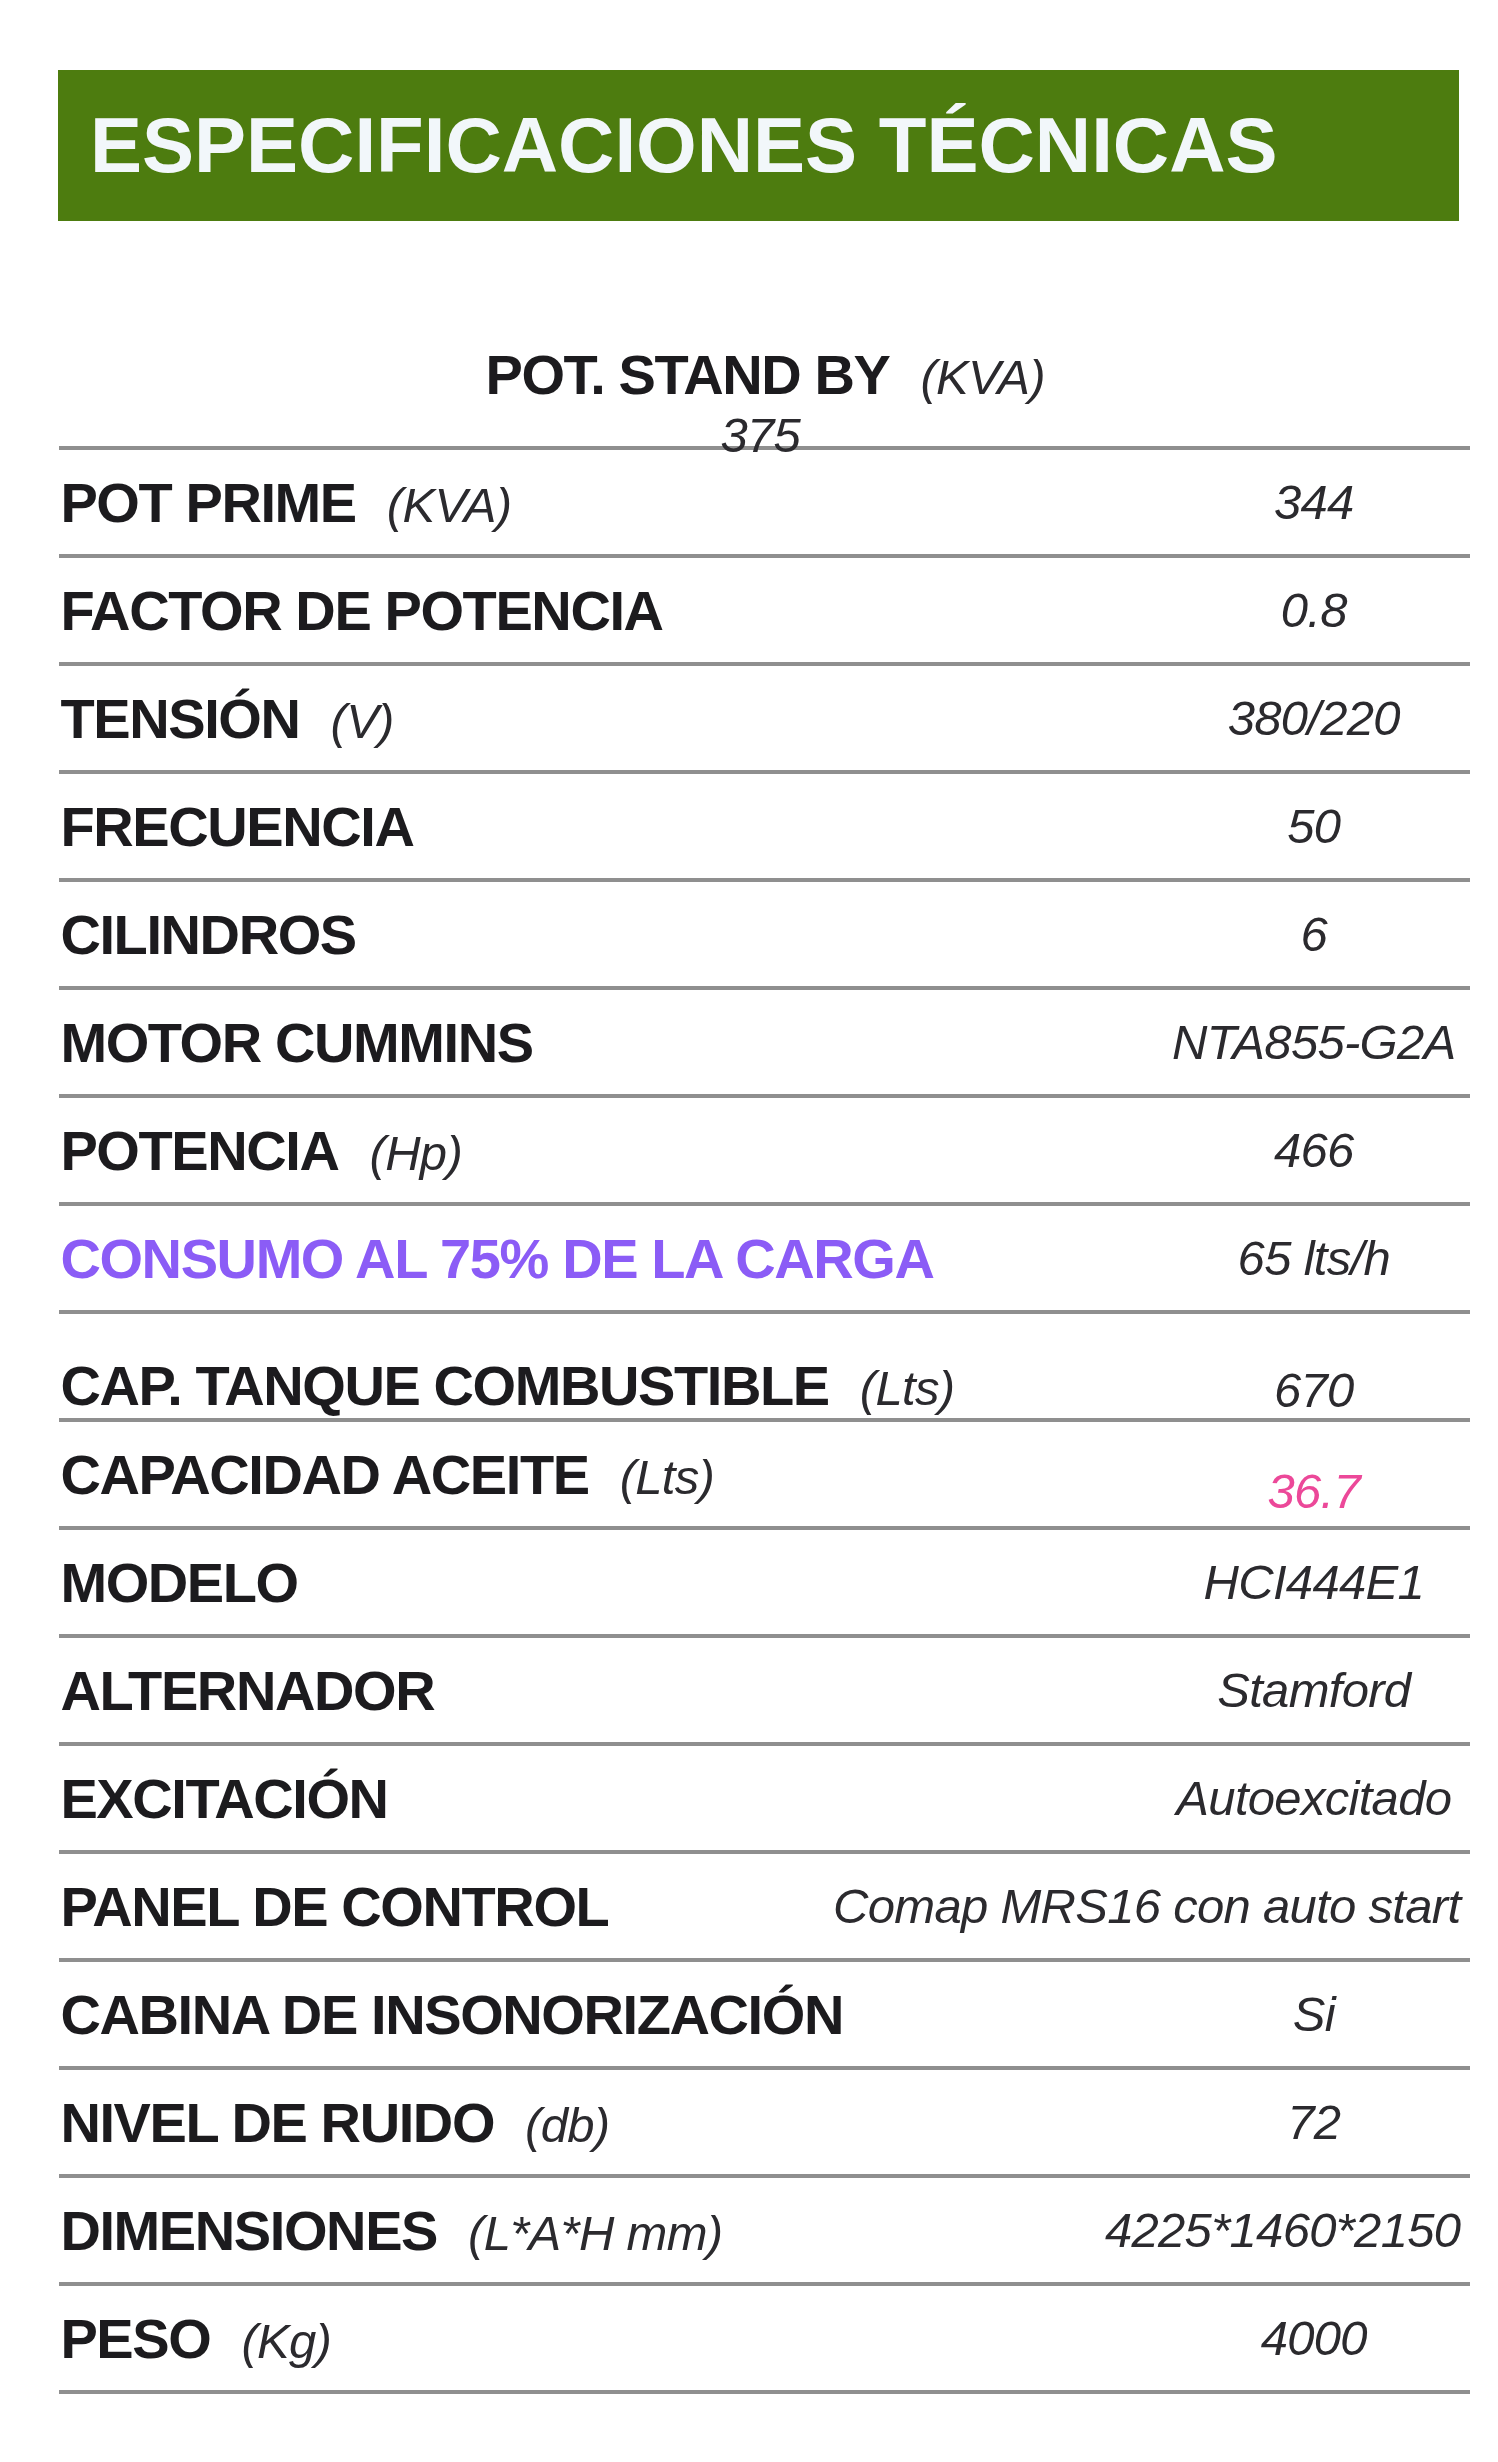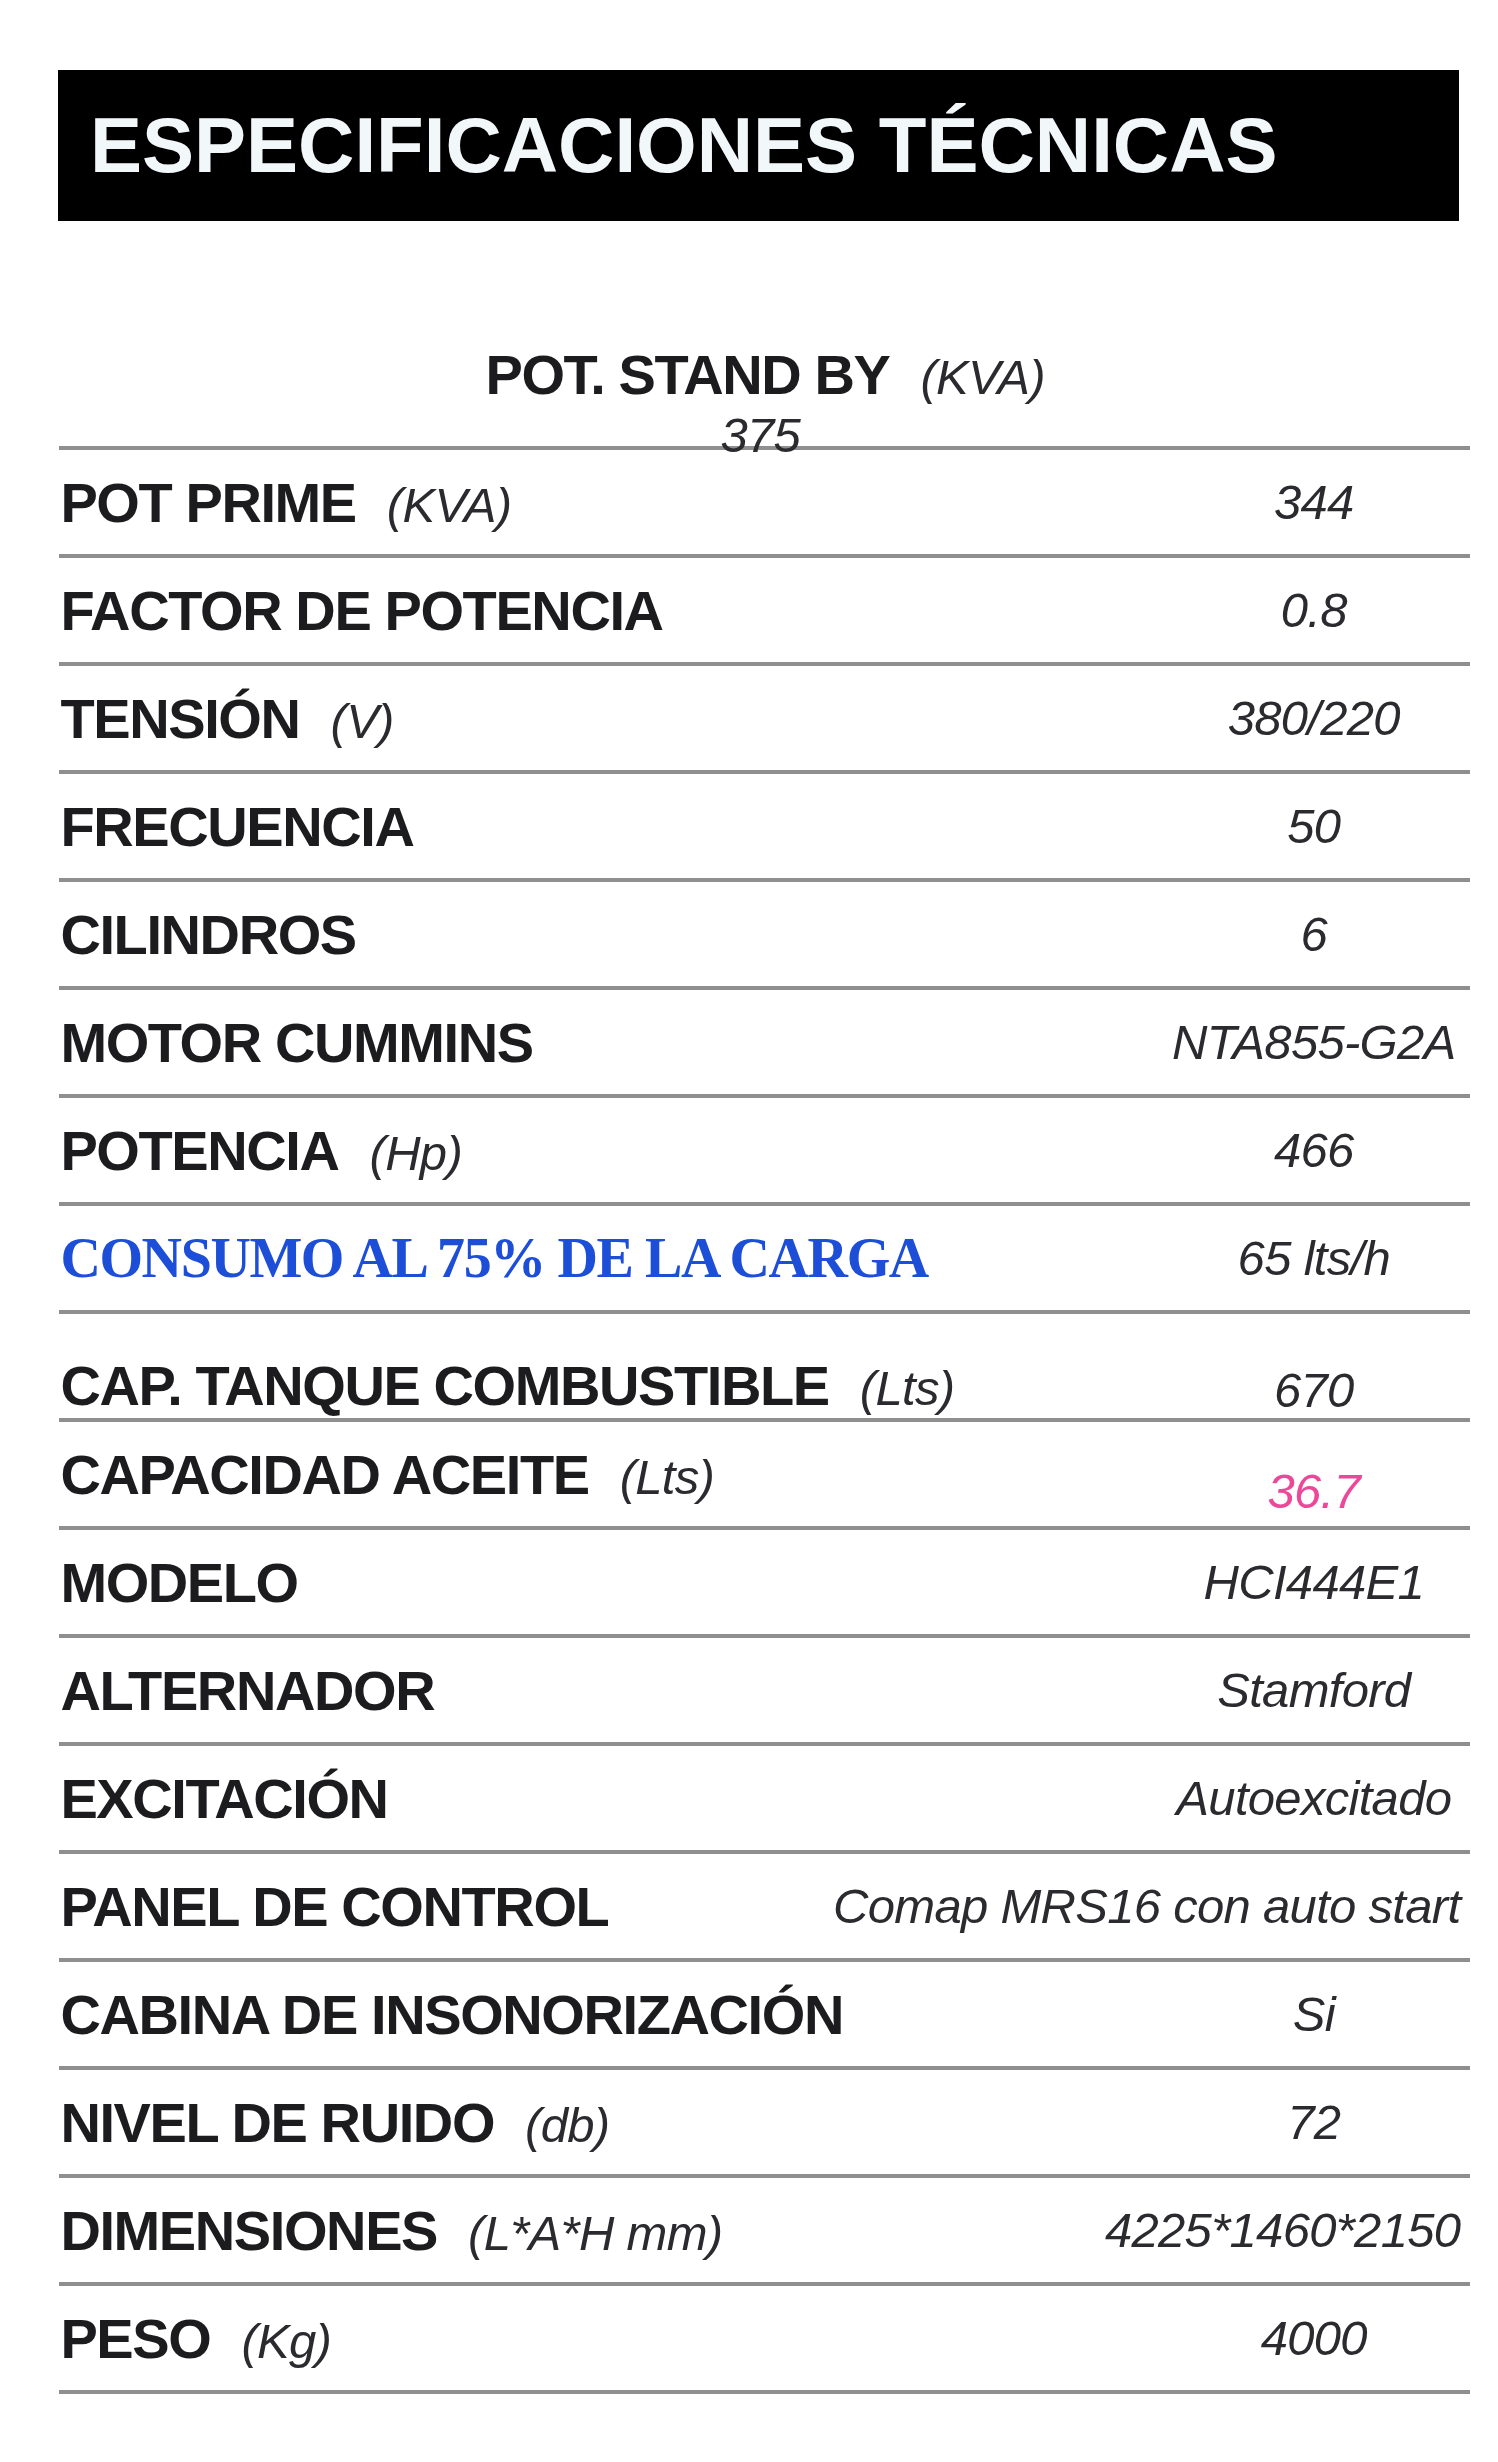--- a/index.html
+++ b/index.html
@@ -82,21 +82,21 @@
     font-style: italic;
     font-weight: 400;
     letter-spacing: -0.7px;
     color: #2B2A2E;
   }
 </style>
 </head>
 <body style="background: rgb(255, 255, 255);">
 
 <div class="page">
-  <header class="header" style="background: #000000;">
+  <header class="header" style="background: #4d7c0f;">
     <h1 style="color: rgb(242, 247, 250);">ESPECIFICACIONES TÉCNICAS</h1>
   </header>
 
   <main class="spec-table" id="spec-table">
   <div class="row" style="border-bottom-color: rgb(143, 143, 143); flex-direction: column;">
     <div class="label-group">
       <span class="label" style="color: rgb(28, 27, 30);">POT. STAND BY</span>
       <span class="unit" style="color: rgb(43, 42, 46);">(KVA)</span>
     </div>
     <div class="value-wrap">
@@ -169,21 +169,21 @@
       <span class="label" style="color: rgb(28, 27, 30);">POTENCIA</span>
       <span class="unit" style="color: rgb(43, 42, 46);">(Hp)</span>
     </div>
     <div class="value-wrap">
       <span class="value" style="color: rgb(43, 42, 46);">466</span>
     </div>
   </div>
 
   <div class="row" style="border-bottom-color: rgb(143, 143, 143);">
     <div class="label-group">
-      <span class="label" style="color: #1d4ed8; font-family: Liberation Serif, serif;">CONSUMO AL 75% DE LA CARGA</span>
+      <span class="label" style="color: #8b5cf6;">CONSUMO AL 75% DE LA CARGA</span>
 
     </div>
     <div class="value-wrap">
       <span class="value" style="color: rgb(43, 42, 46);">65 lts/h</span>
     </div>
   </div>
 
   <div class="row" style="border-bottom-color: rgb(143, 143, 143); align-items: flex-end;">
     <div class="label-group">
       <span class="label" style="color: rgb(28, 27, 30);">CAP. TANQUE COMBUSTIBLE</span>

